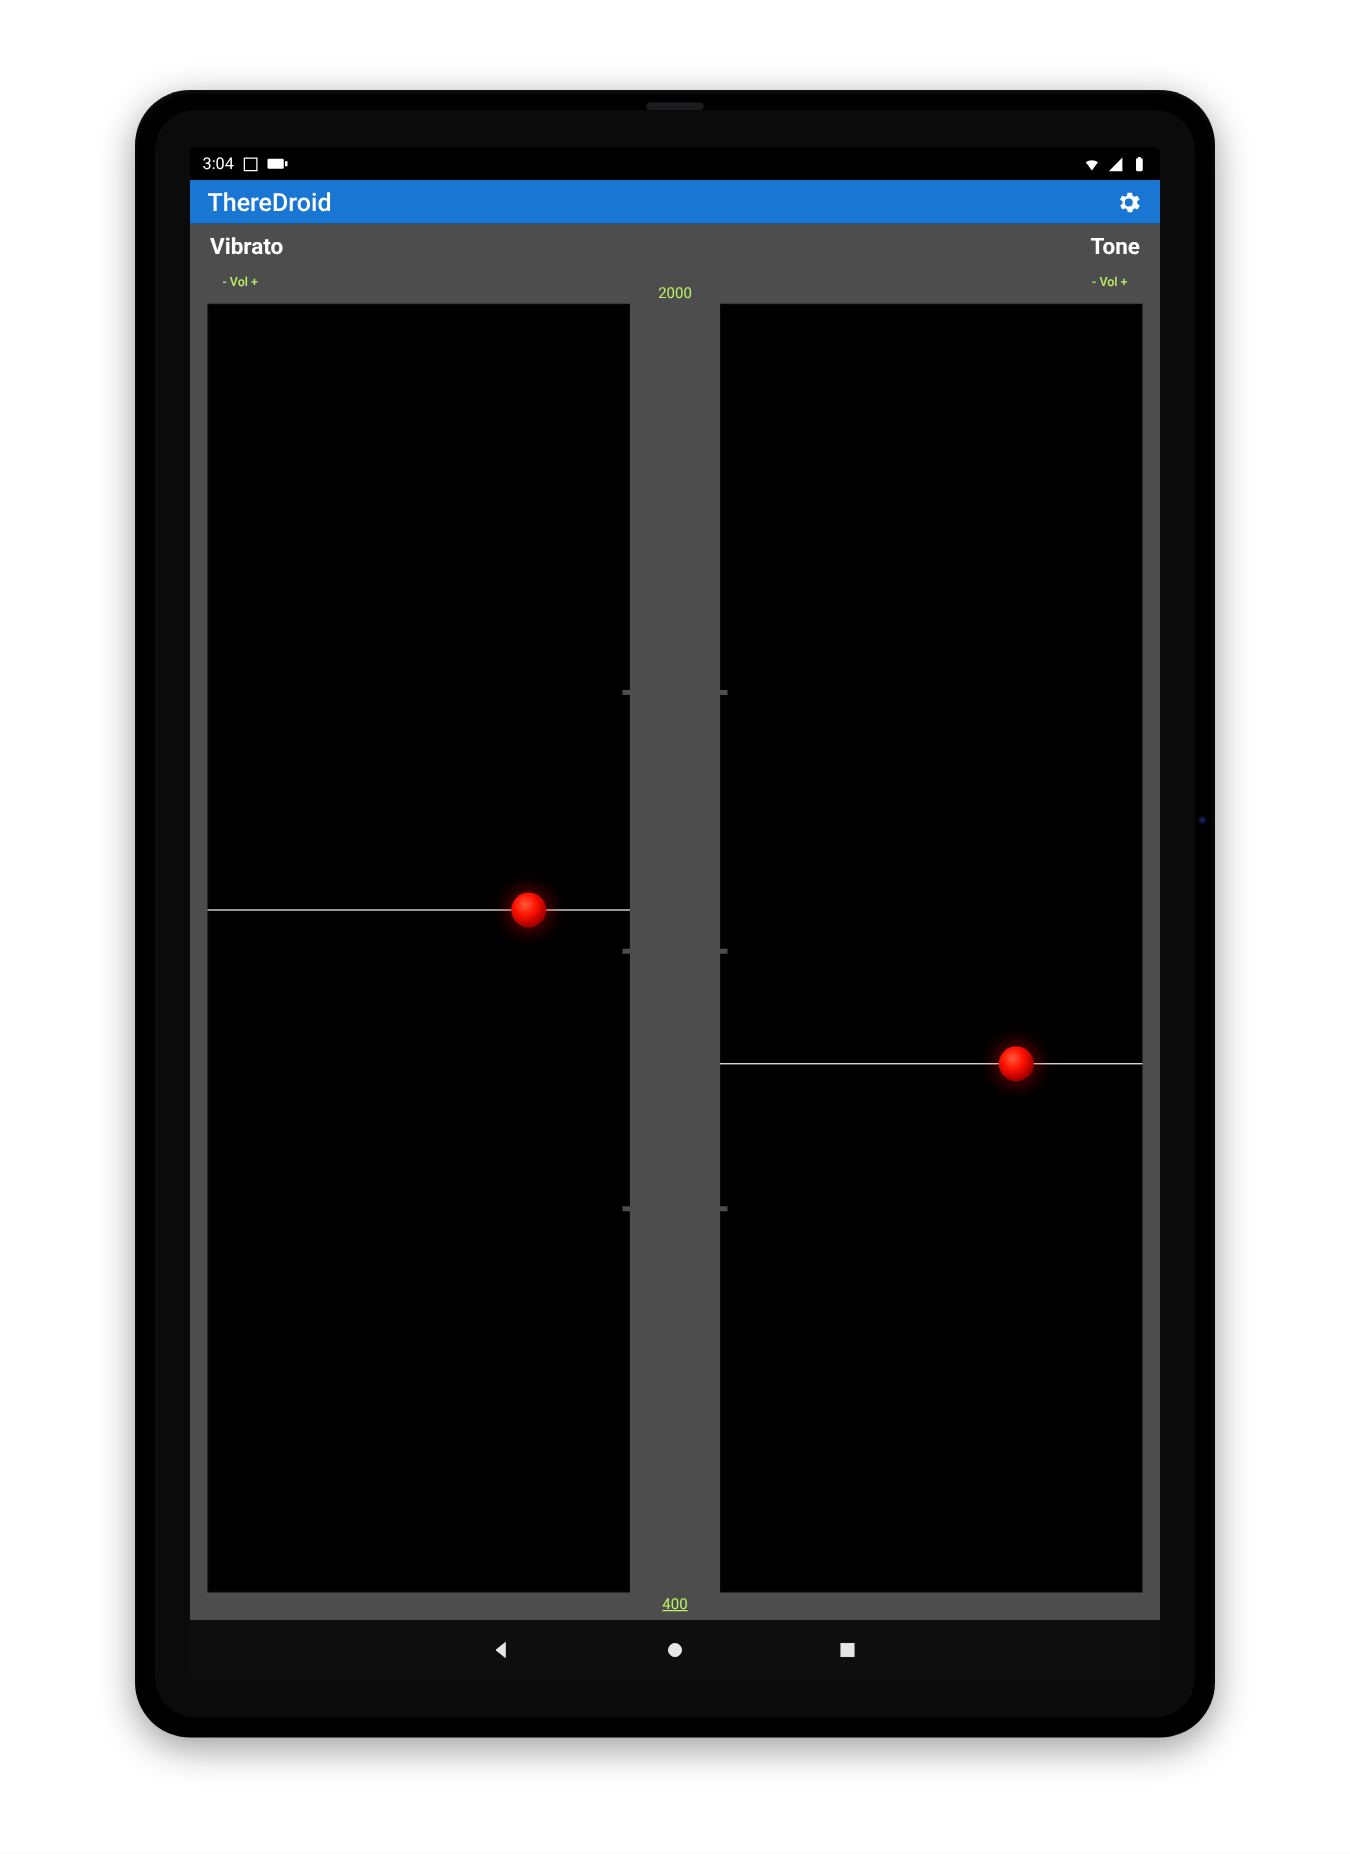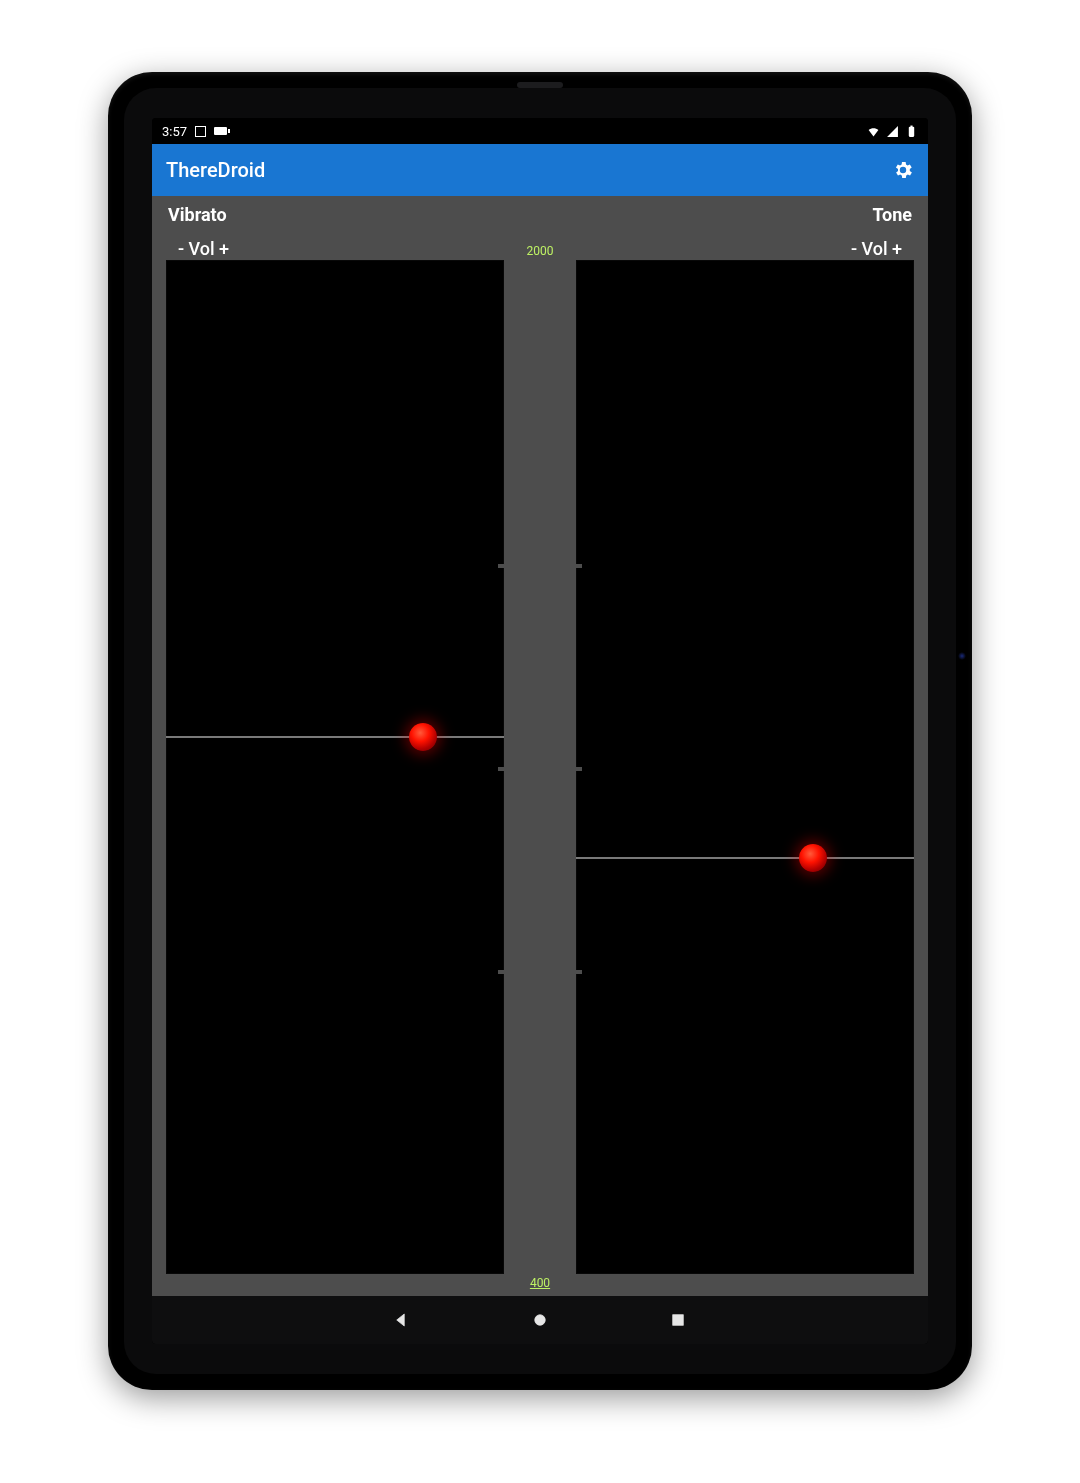--- a/index.html
+++ b/index.html
@@ -29,33 +29,33 @@
     padding:0 10px;
   }
   .sb-left{display:flex;align-items:center;gap:8px;}
   .sb-right{display:flex;align-items:center;gap:6px;}
   .sb-ico{width:13px;height:13px;display:inline-block;}
   .sb-square{width:11px;height:11px;border:1.5px solid #fff;box-sizing:border-box;}
   .sb-batt-small{width:13px;height:8px;background:#fff;border-radius:1px;position:relative;}
   .sb-batt-small::after{content:"";position:absolute;right:-3px;top:2px;width:2px;height:4px;background:#fff;}
   
   .appbar{
-    height:52px;background:#1976d2;color:#fff;display:flex;align-items:center;
+    height:35px;background:#1976d2;color:#fff;display:flex;align-items:center;
     justify-content:space-between;padding:0 14px;font-size:20px;font-weight:500;
   }
   .gear{width:22px;height:22px;cursor:pointer;}
   
   .content{
     flex:1;background:#4d4d4d;position:relative;overflow:hidden;
   }
   .panel-header{
     position:absolute;top:8px;color:#fff;font-weight:700;font-size:18px;
   }
   .panel-sub{
-    position:absolute;top:42px;color:#ffffff;font-size:18px;font-weight:500;
+    position:absolute;top:42px;color:#bef264;font-size:10px;font-weight:500;
   }
   .hdr-left{left:16px;}
   .hdr-right{right:16px;text-align:left;}
   .sub-left{left:26px;}
   .sub-right{right:26px;text-align:right;}
   .pads{
     position:absolute;left:14px;right:14px;top:64px;bottom:22px;
     display:flex;gap:72px;
   }
   .pad{
@@ -106,21 +106,21 @@
 
 <div class="stage">
   <div class="tablet">
     <div class="speaker"></div>
     <div class="cam"></div>
     <div class="bezel">
       <div class="screen">
 
         <div class="statusbar">
           <div class="sb-left">
-            <span>3:57</span>
+            <span>3:04</span>
             <span class="sb-ico sb-square"></span>
             <span class="sb-ico sb-batt-small"></span>
           </div>
           <div class="sb-right">
             <svg class="sb-ico" viewBox="0 0 24 24">
               <path fill="#fff" d="M12 21l9-12c-5-4-13-4-18 0l9 12z"></path>
             </svg>
             <svg class="sb-ico" viewBox="0 0 24 24">
               <path fill="#fff" d="M2 22h20V2z"></path>
             </svg>

